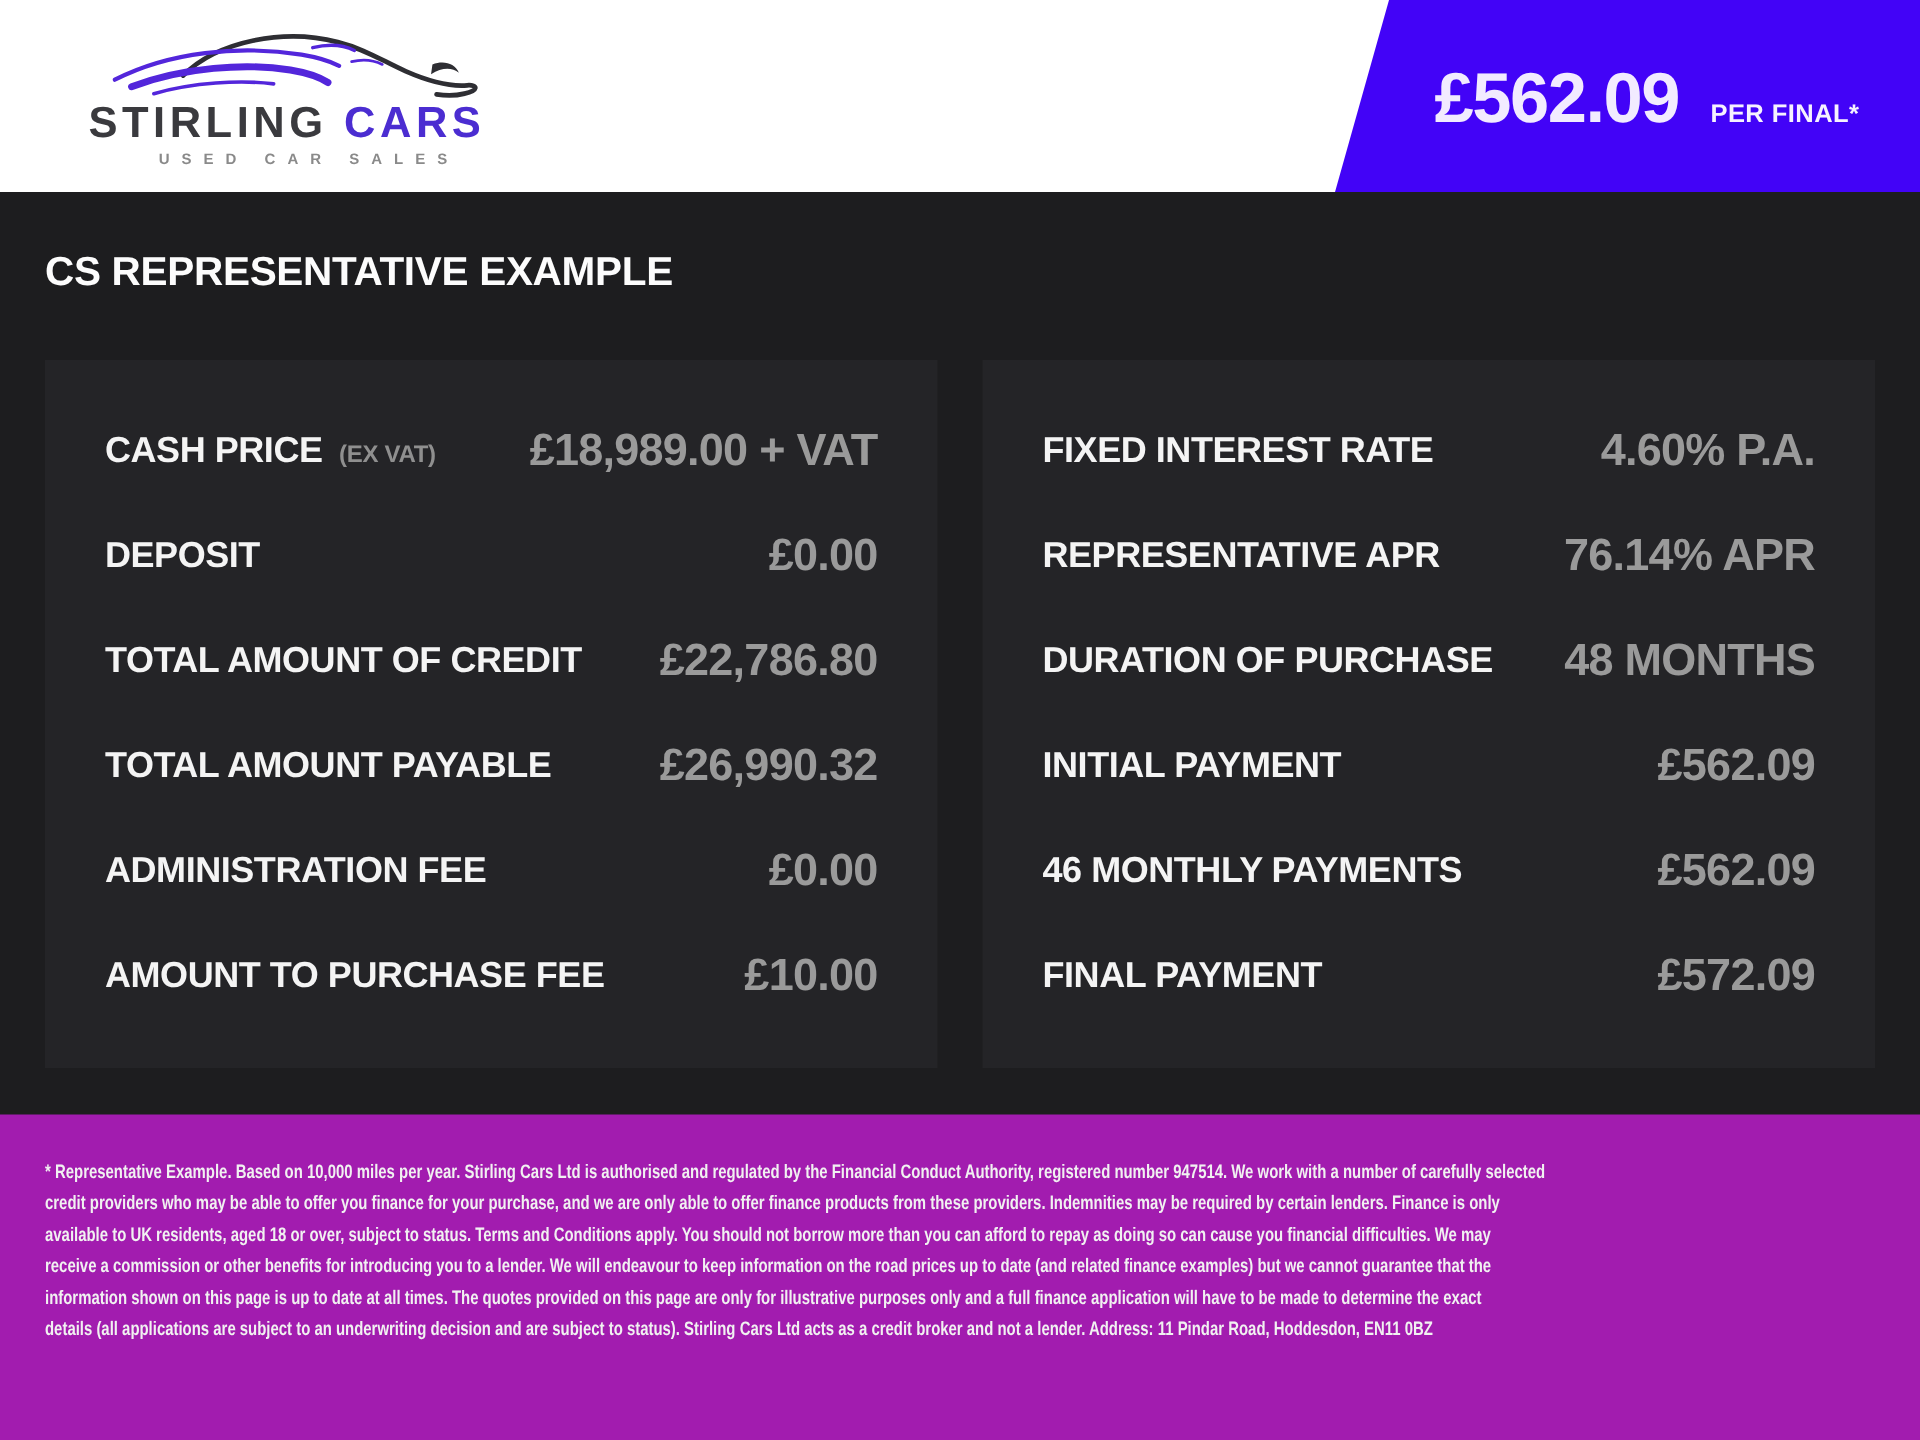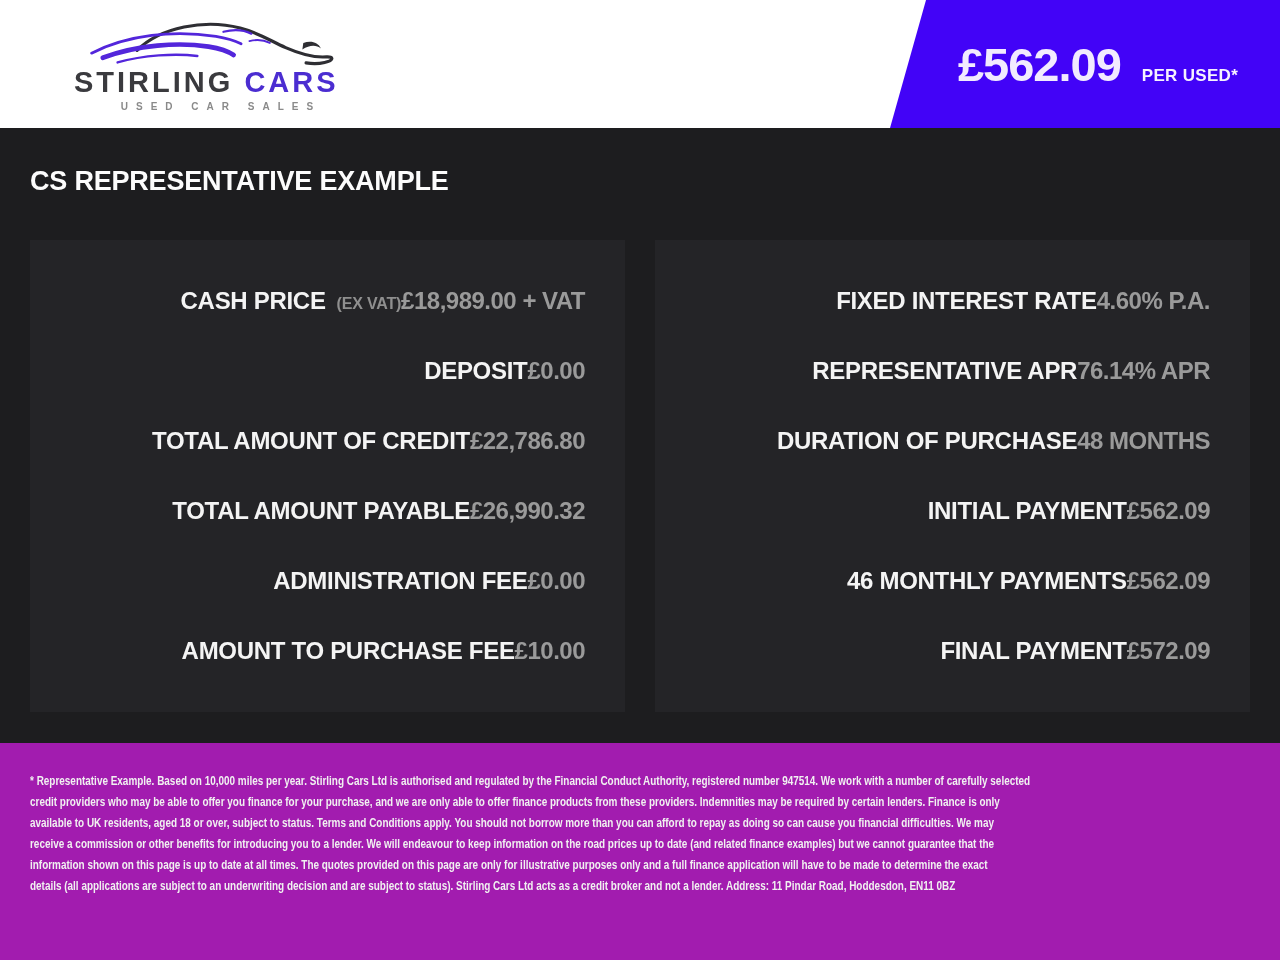--- a/index.html
+++ b/index.html
@@ -9,21 +9,21 @@
     background: #1d1d1f;
   }
 
   
   .header {
     position: relative;
     width: 1280px; height: 128px;
     background: #ffffff;
   }
   .logo {
-    position: absolute; left: 74px; top: 16px; width: 286px;
+    position: absolute; left: 59px; top: 16px; width: 286px;
   }
   .logo-art { display: block; width: 280px; height: 52px; margin-left: 2px; }
   .logo-name {
     margin-top: -2px;
     font-size: 29px; font-weight: bold; letter-spacing: 3px;
     white-space: nowrap;
   }
   .logo-name .nm-a { color: #3a3a3e; }
   .logo-name .nm-b { color: #4b2dd1; }
   .logo-tagline {
@@ -61,32 +61,32 @@
     display: flex; gap: 30px;
   }
   .panel {
     flex: 1; height: 472px;
     background: #242427;
     padding: 26px 40px;
     display: flex; flex-direction: column;
   }
   .frow {
     height: 70px;
-    display: flex; align-items: center; justify-content: flex-end;
+    display: flex; align-items: center; justify-content: space-between;
   }
   .frow-label {
     font-size: 24px; font-weight: bold; letter-spacing: -0.3px;
     color: #f4f4f4; white-space: nowrap;
   }
   .frow-sublabel {
     font-size: 16px; font-weight: bold; letter-spacing: -0.2px;
     color: #8f8f8f; margin-left: 11px;
   }
   .frow-value {
-    font-size: 24px; font-weight: bold; letter-spacing: -0.5px;
+    font-size: 30px; font-weight: bold; letter-spacing: -0.5px;
     color: #9a9a9a; white-space: nowrap; text-align: right;
   }
 
   
   .footer {
     margin-top: 31px;
     height: 217px;
     background: #a21caf;
     padding: 27px 0 0 30px;
     overflow: hidden;
@@ -115,21 +115,21 @@
       <path d="M148 17 C160 14 170 15 178 19" fill="none" stroke="#5326db" stroke-width="2.4" stroke-linecap="round"></path>
       <path d="M176 27 C184 25 192 26 198 29" fill="none" stroke="#5326db" stroke-width="2" stroke-linecap="round"></path>
     </svg>
     <div class="logo-name"><span class="nm-a">STIRLING</span><span class="nm-a">&nbsp;</span><span class="nm-b">CARS</span></div>
     <div class="logo-tagline">USED CAR SALES</div>
   </div>
 
   <div class="banner" style="background:#4203f7;">
     <div class="banner-inner">
       <span class="banner-price">£562.09</span>
-      <span class="banner-period">PER USED*</span>
+      <span class="banner-period">PER FINAL*</span>
     </div>
   </div>
 </div>
 
 <div class="main">
   <h1 class="page-title">CS REPRESENTATIVE EXAMPLE</h1>
 
   <div class="panels">
 
     <div class="panel">

